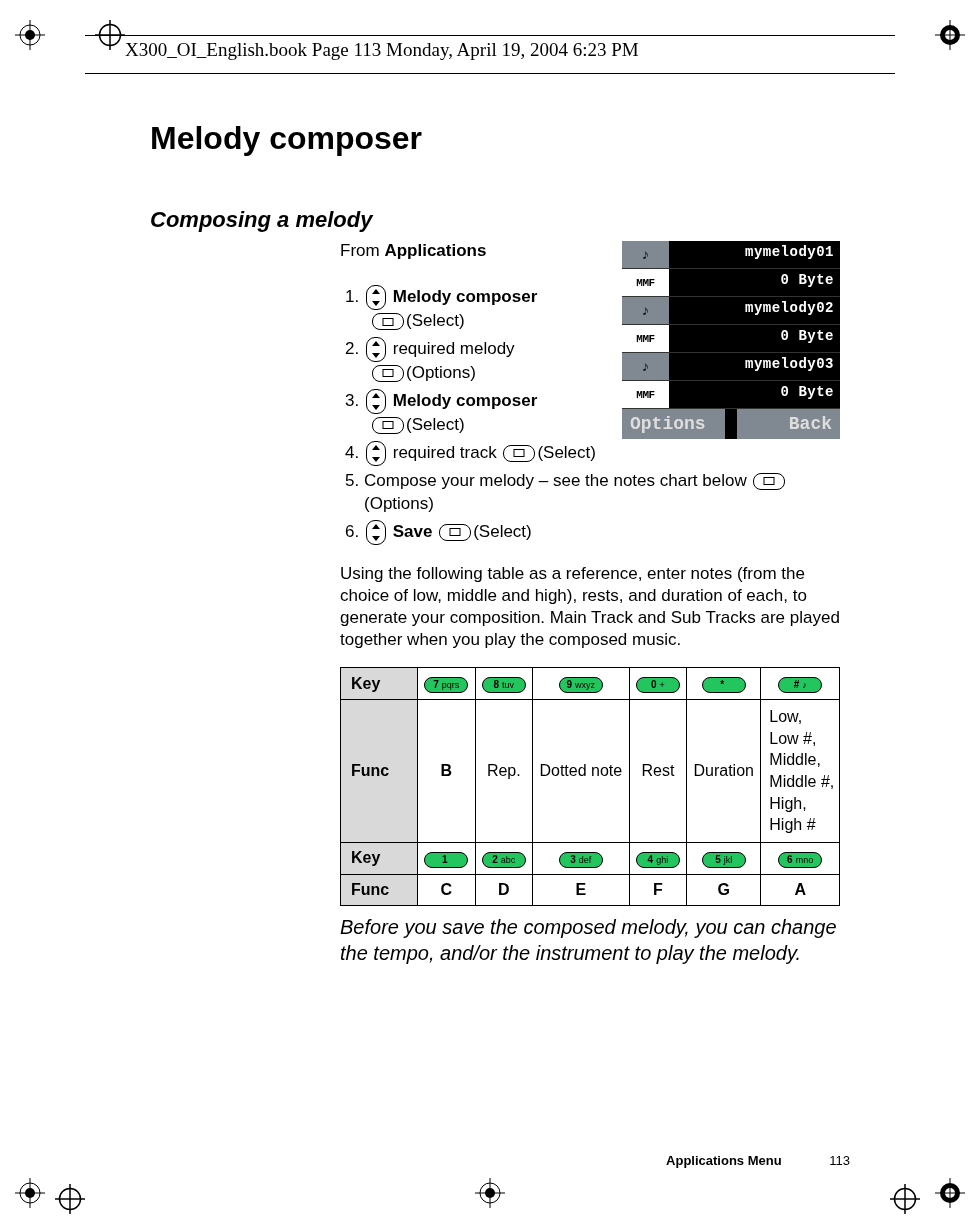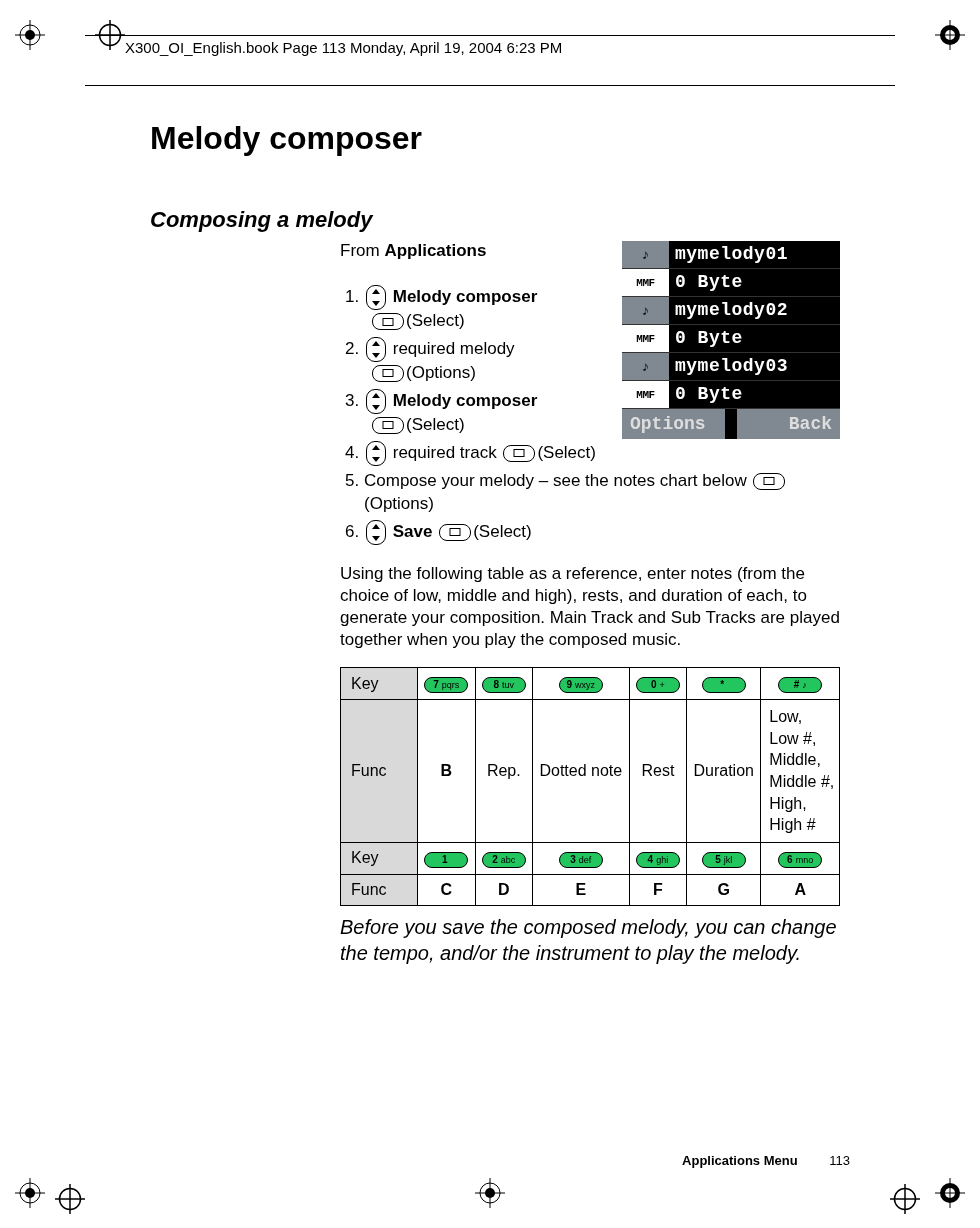--- a/index.html
+++ b/index.html
@@ -23,23 +23,23 @@
     position: relative;
   }
   .header-line {
     position: absolute;
     top: 35px;
     left: 85px;
     right: 85px;
     border-top: 1px solid #000;
     border-bottom: 1px solid #000;
     height: 30px;
-    padding: 3px 10px 16px 40px;
-    font-family: Liberation Sans, sans-serif;
-    font-size: 15px;
+    padding: 3px 10px 4px 40px;
+    font-family: Liberation Serif, serif;
+    font-size: 19px;
   }
   h1 {
     font-size: 32px;
     font-weight: bold;
     margin: 0 0 50px 0;
   }
   h2 {
     font-size: 22px;
     font-style: italic;
     font-weight: bold;
@@ -133,23 +133,24 @@
   }
   .screenshot .cell-icon.mmf {
     background:#ffffff;
     font-size:11px;
     font-weight:bold;
     letter-spacing:-0.5px;
   }
   .screenshot .cell-text {
     flex:1;
     padding:3px 6px;
-    font-size:18px;
+    font-size:14px;
     font-weight:bold;
     letter-spacing:0.5px;
+    text-align:right;
   }
   .screenshot .row.selected .cell-text { background:#000; color:#fff; }
   .screenshot .softkeys {
     display:flex;
     font-size:18px;
     font-weight:bold;
     gap:12px;
   }
   .screenshot .softkeys > div {
     flex:1; padding:5px 8px;
@@ -169,21 +170,21 @@
     font-size: 16px;
   }
   table.keytable td, table.keytable th {
     border:1px solid #000;
     padding:6px 6px;
     text-align:center;
     vertical-align:middle;
   }
   table.keytable .hcell {
     background:#d9d9d9;
-    font-weight:normal;
+    font-weight:bold;
     text-align:left;
     padding-left:10px;
     width:60px;
   }
   table.keytable .tall td { height:130px; }
   table.keytable .leftcell { text-align:left; padding:6px 4px 6px 8px; line-height:1.35; }
   .keycap {
     display:inline-block;
     border:1px solid #000;
     border-radius:10px;
@@ -200,21 +201,21 @@
     font-size:20px;
     line-height:1.3;
     margin-top:8px;
   }
   .footer {
     position:absolute;
     bottom:60px;
     right:130px;
     font-size:13px;
   }
-  .footer b { font-weight:bold; margin-right:28px; }
+  .footer b { font-weight:bold; margin-right:44px; }
 </style>
 </head>
 <body>
 
 <div class="reg-mark" style="left:15px; top:20px;">
     <svg viewBox="0 0 30 30">
       <circle cx="15" cy="15" r="10" fill="none" stroke="#000"></circle>
       <circle cx="15" cy="15" r="5" fill="#000"></circle>
       <line x1="0" y1="15" x2="30" y2="15" stroke="#000"></line>
       <line x1="15" y1="0" x2="15" y2="30" stroke="#000"></line>

